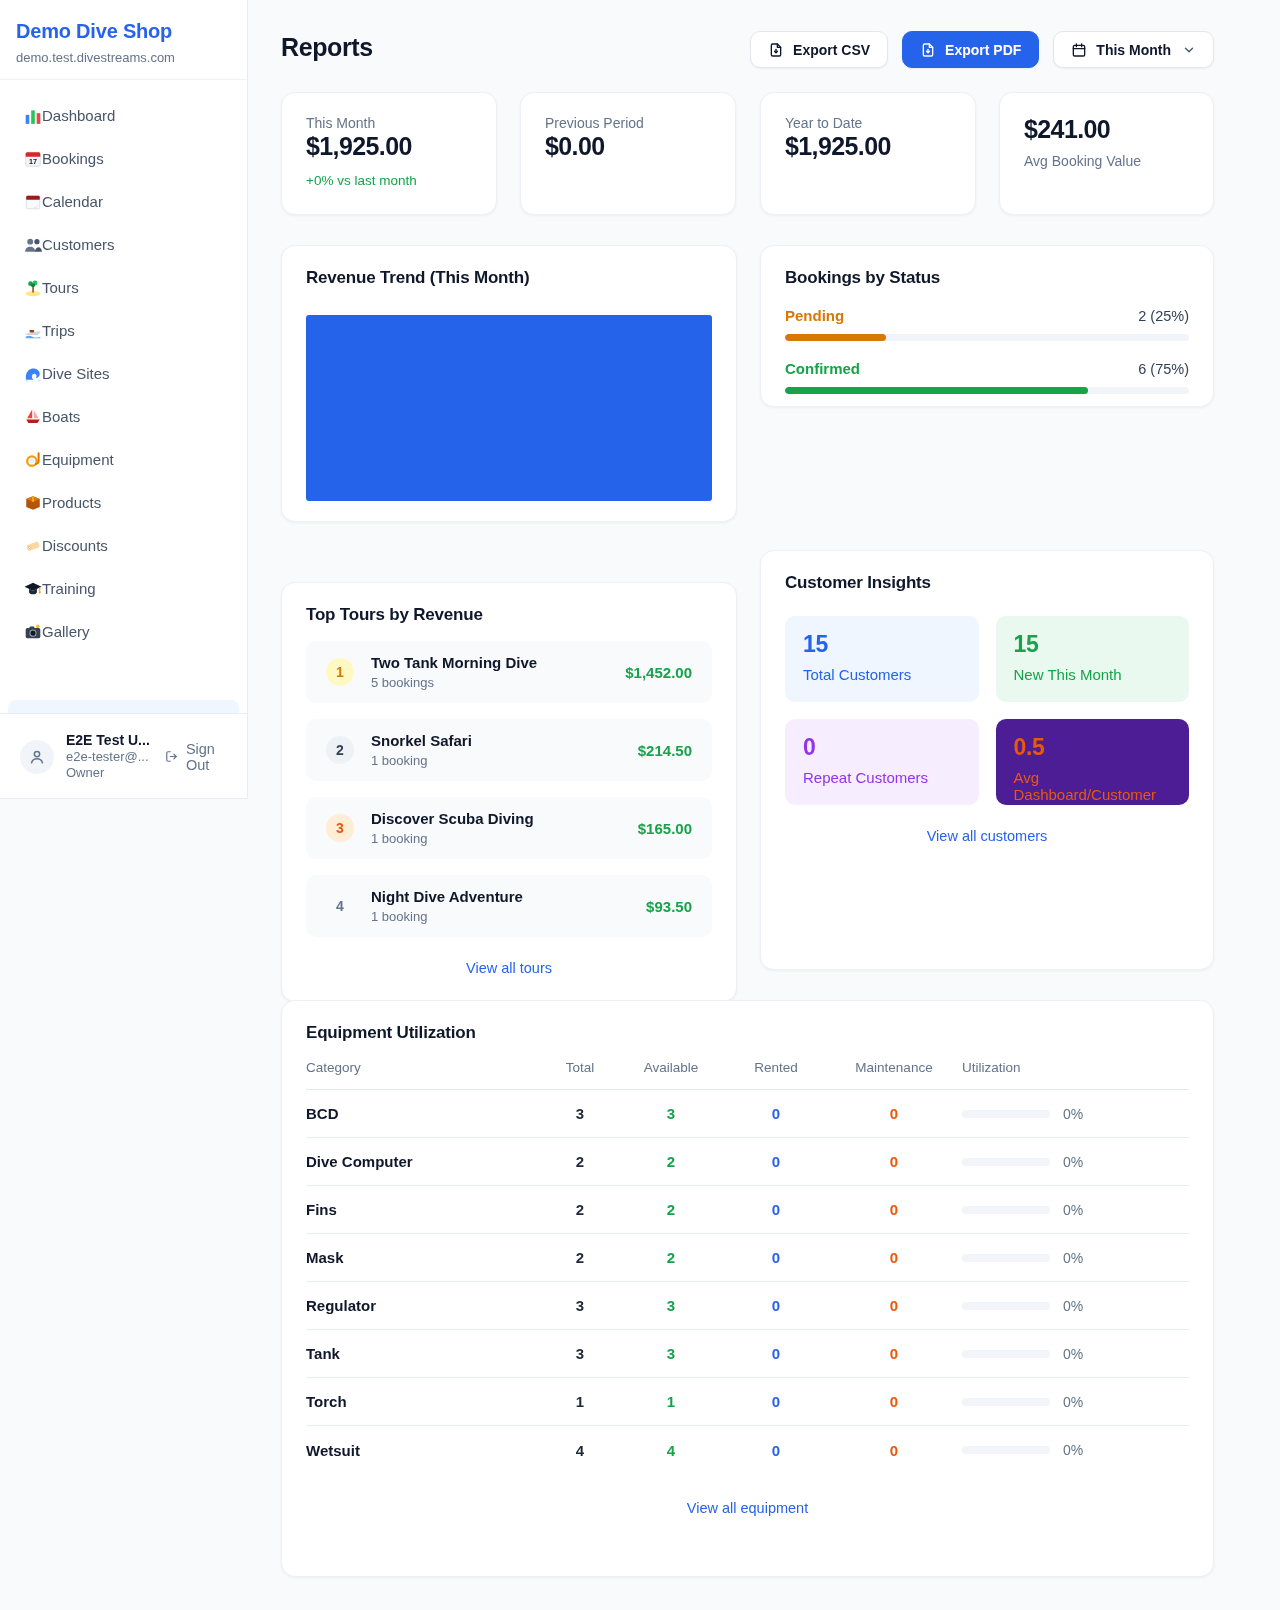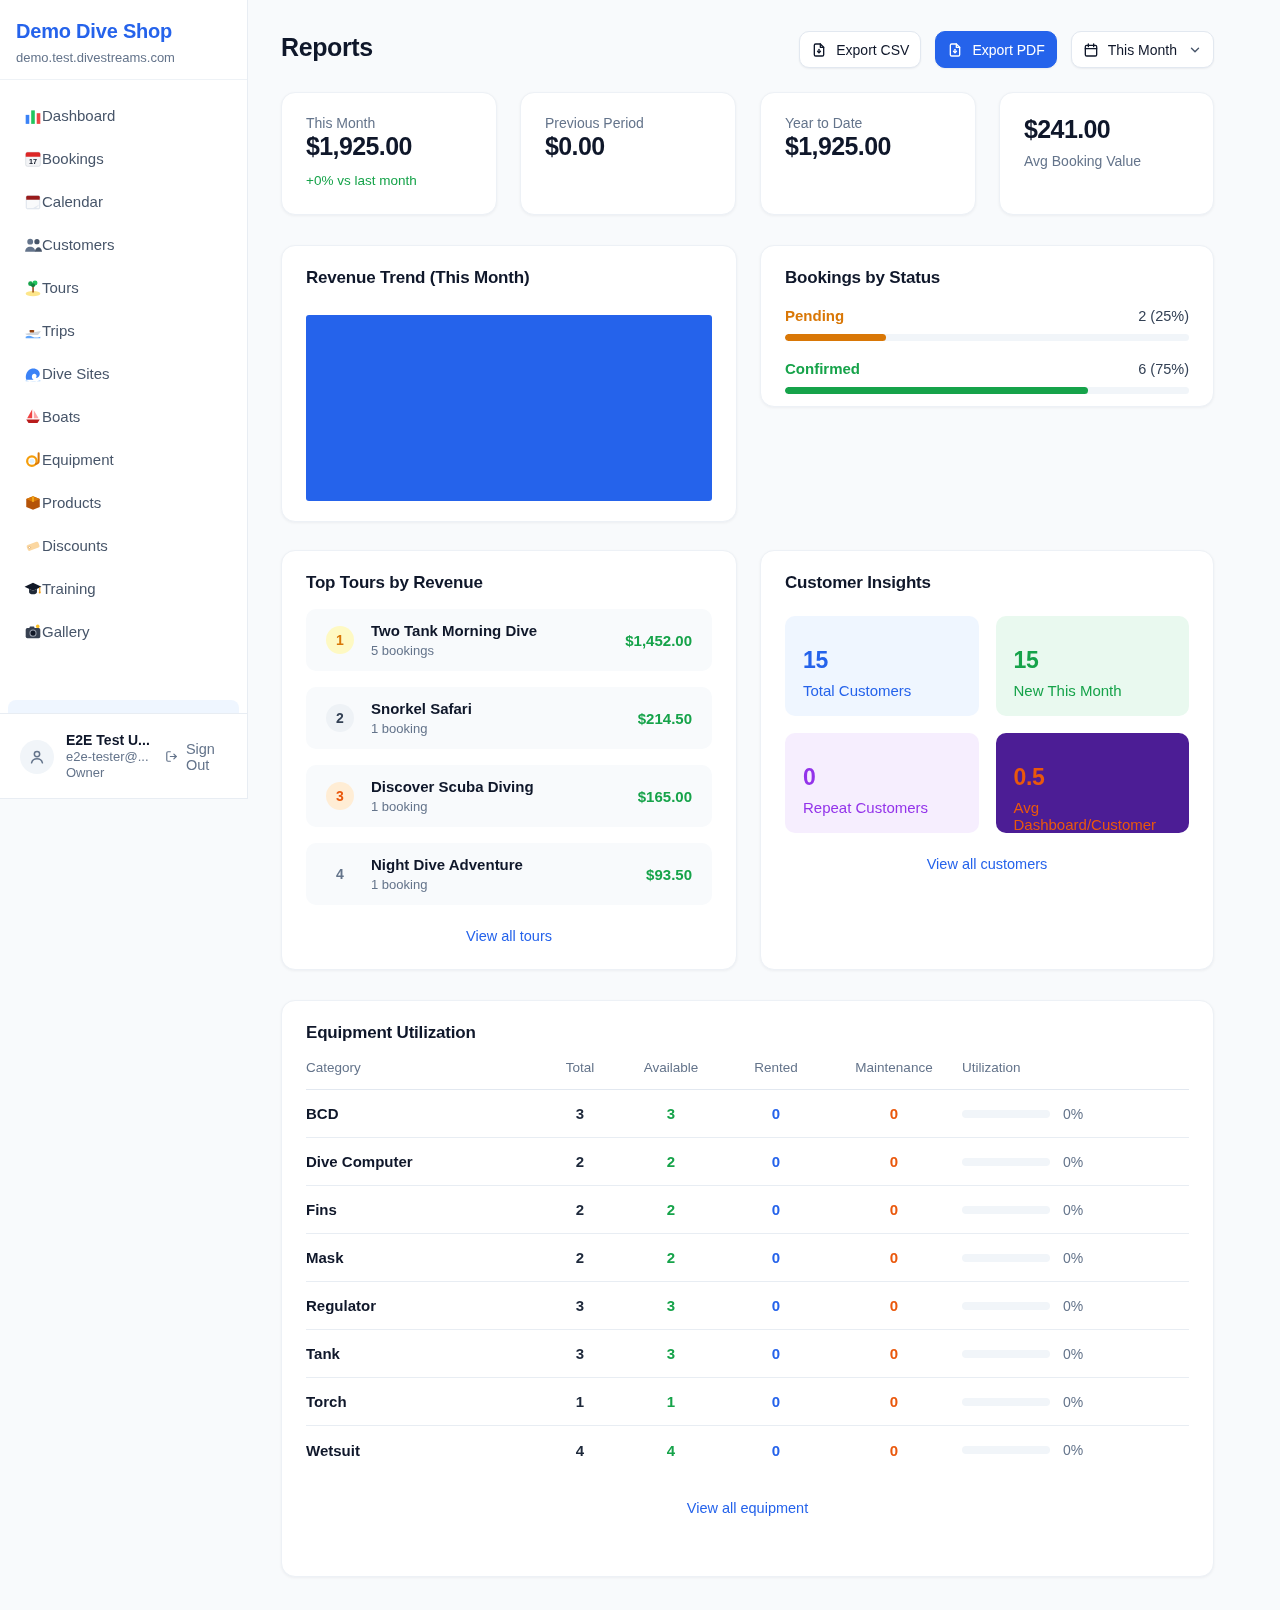--- a/index.html
+++ b/index.html
@@ -22,22 +22,22 @@
     display:flex;align-items:center;padding:0 14px 0 20px;gap:12px;background:#fff}
   .avatar{width:34px;height:34px;border-radius:50%;background:#f1f5f9;display:flex;align-items:center;justify-content:center;flex:0 0 34px}
   .user-meta{width:102px;line-height:1.25}
   .user-name{font-size:14px;font-weight:bold;white-space:nowrap}
   .user-email,.user-role{font-size:13px;color:#64748b;white-space:nowrap}
   .signout{margin-left:auto;display:flex;align-items:center;gap:7px;color:#64748b;font-size:14.5px;cursor:pointer}
 
   
   .page-title{position:absolute;left:281px;top:33px;font-size:25px;font-weight:bold;letter-spacing:-.4px}
   .header-actions{position:absolute;top:31px;right:66px;display:flex;gap:14px}
-  .btn{height:37px;display:flex;align-items:center;gap:9px;padding:0 11px;border-radius:10px;
-    font-size:14px;font-weight:400;background:#fff;border:1px solid #e2e8f0;color:#0f172a;
+  .btn{height:37px;display:flex;align-items:center;gap:9px;padding:0 17px;border-radius:10px;
+    font-size:14px;font-weight:700;background:#fff;border:1px solid #e2e8f0;color:#0f172a;
     box-shadow:0 1px 2px rgba(15,23,42,.06);cursor:pointer}
   .btn-primary{background:#2563eb;border-color:#2563eb;color:#fff}
   .chev{margin-left:2px}
 
   
   .card{position:absolute;background:#fff;border:1px solid #edf1f6;border-radius:14px;
     box-shadow:0 1px 3px rgba(15,23,42,.05);padding:22px 24px}
   .card-title{font-size:17px;font-weight:bold;letter-spacing:-.2px}
 
   
@@ -69,21 +69,21 @@
   .rank-2{background:#eef2f6;color:#334155}
   .rank-3{background:#ffedd5;color:#ea580c}
   .rank-4{background:transparent;color:#64748b}
   .tour-name{font-size:15px;font-weight:600}
   .tour-sub{font-size:13px;color:#64748b;margin-top:4px}
   .tour-price{margin-left:auto;color:#16a34a;font-weight:bold;font-size:15px}
   .view-all{display:block;text-align:center;color:#2563eb;font-size:14.5px;margin-top:23px;font-weight:500;cursor:pointer}
 
   
   .insight-grid{display:grid;grid-template-columns:1fr 1fr;gap:17px;margin-top:23px}
-  .insight-box{border-radius:10px;padding:31px 18px;height:100px}
+  .insight-box{border-radius:10px;padding:15px 18px;height:86px}
   .insight-value{font-size:23px;font-weight:bold;letter-spacing:-.3px}
   .insight-label{font-size:15px;margin-top:8px;font-weight:500}
   .t-blue{background:#eff6ff;color:#2563eb}
   .t-green{background:#e9f9ef;color:#16a34a}
   .t-purple{background:#f6eefe;color:#9333ea}
   .t-orange{background:#4c1d95;color:#ea580c}
 
   
   .eq-grid{display:grid;grid-template-columns:238px 72px 110px 100px 136px 1fr;align-items:center}
   .eq-head{margin-top:17px;padding-bottom:14px;border-bottom:1px solid #e2e8f0;
@@ -336,21 +336,21 @@
     <div class="status-head">
       <span class="c-confirmed">Confirmed</span>
       <span class="status-val">6 (75%)</span>
     </div>
     <div class="bar-track">
       <div class="bar-fill f-confirmed" style="width: 75%;"></div>
     </div>
   </div>
 </section>
 
-<section class="card" style="left:281px;top:550px;width:456px;height:420px">
+<section class="card" style="left:281px;top:582px;width:456px;height:420px">
   <div class="card-title">Top Tours by Revenue</div>
   <div class="tour-row">
     <span class="rank rank-1">1</span>
     <span>
         <span class="tour-name" style="display:block">Two Tank Morning Dive</span>
         <span class="tour-sub" style="display:block">5 bookings</span>
       </span>
     <span class="tour-price">$1,452.00</span>
   </div>
   <div class="tour-row">

